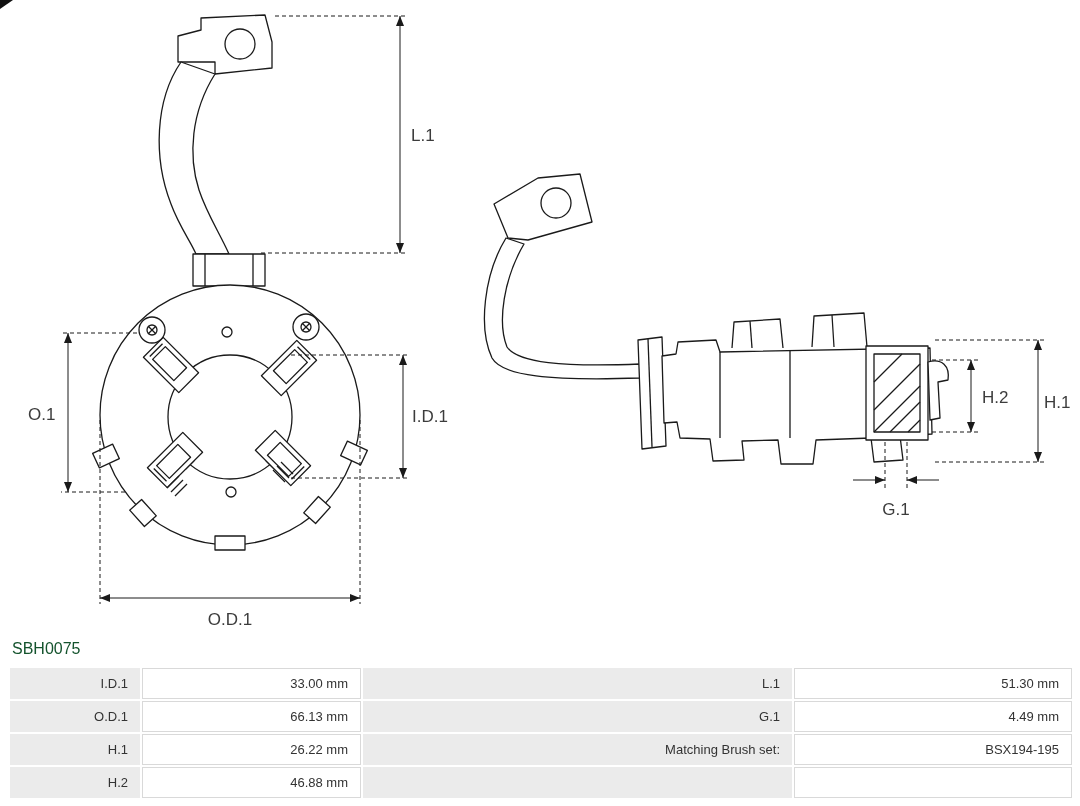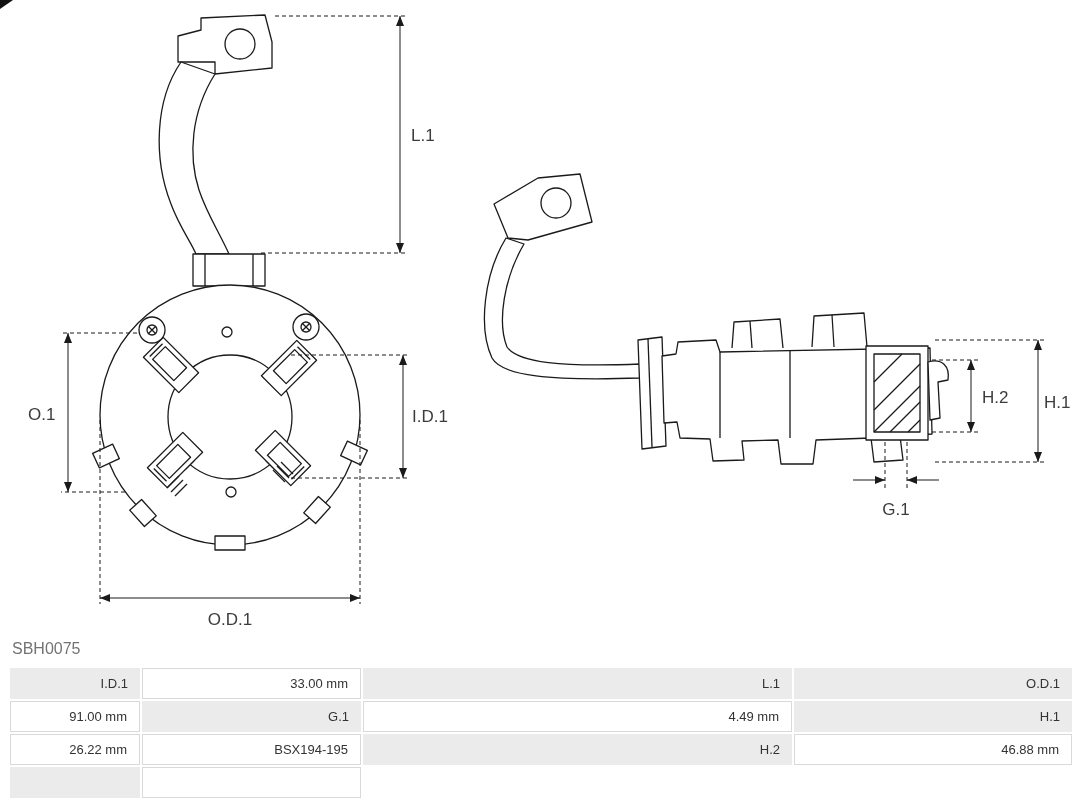--- a/index.html
+++ b/index.html
@@ -20,21 +20,21 @@
 
   .dim {
     font-family: "Liberation Sans", sans-serif;
     font-size: 17px;
     fill: #3c3c3c;
     stroke: none;
   }
 
   .part-code {
     position: absolute; left: 12px; top: 640px;
-    font-size: 16px; color: #737373;
+    font-size: 16px; color: #14532d;
   }
 
   .spec-table {
     position: absolute; left: 10px; top: 668px;
     width: 1060px;
     display: grid;
     grid-template-columns: 130px 219px 429px 278px;
     grid-auto-rows: 31px;
     gap: 2px;
     background: #ffffff;
@@ -217,27 +217,29 @@
   <text class="dim" x="416" y="345" text-anchor="middle">G.1</text>
 </svg>
 
 <div class="part-code">SBH0075</div>
 
 <div class="spec-table">
 
   <div class="cell label">I.D.1</div>
   <div class="cell value">33.00 mm</div>
   <div class="cell label">L.1</div>
+  <div class="cell value">51.30 mm</div>
 
   <div class="cell label">O.D.1</div>
-  <div class="cell value">91.00 mm</div>
+  <div class="cell value">66.13 mm</div>
   <div class="cell label">G.1</div>
   <div class="cell value">4.49 mm</div>
 
   <div class="cell label">H.1</div>
   <div class="cell value">26.22 mm</div>
+  <div class="cell label">Matching Brush set:</div>
   <div class="cell value">BSX194-195</div>
 
   <div class="cell label">H.2</div>
   <div class="cell value">46.88 mm</div>
   <div class="cell label"></div>
   <div class="cell value"></div>
 </div>
 
 </body></html>

